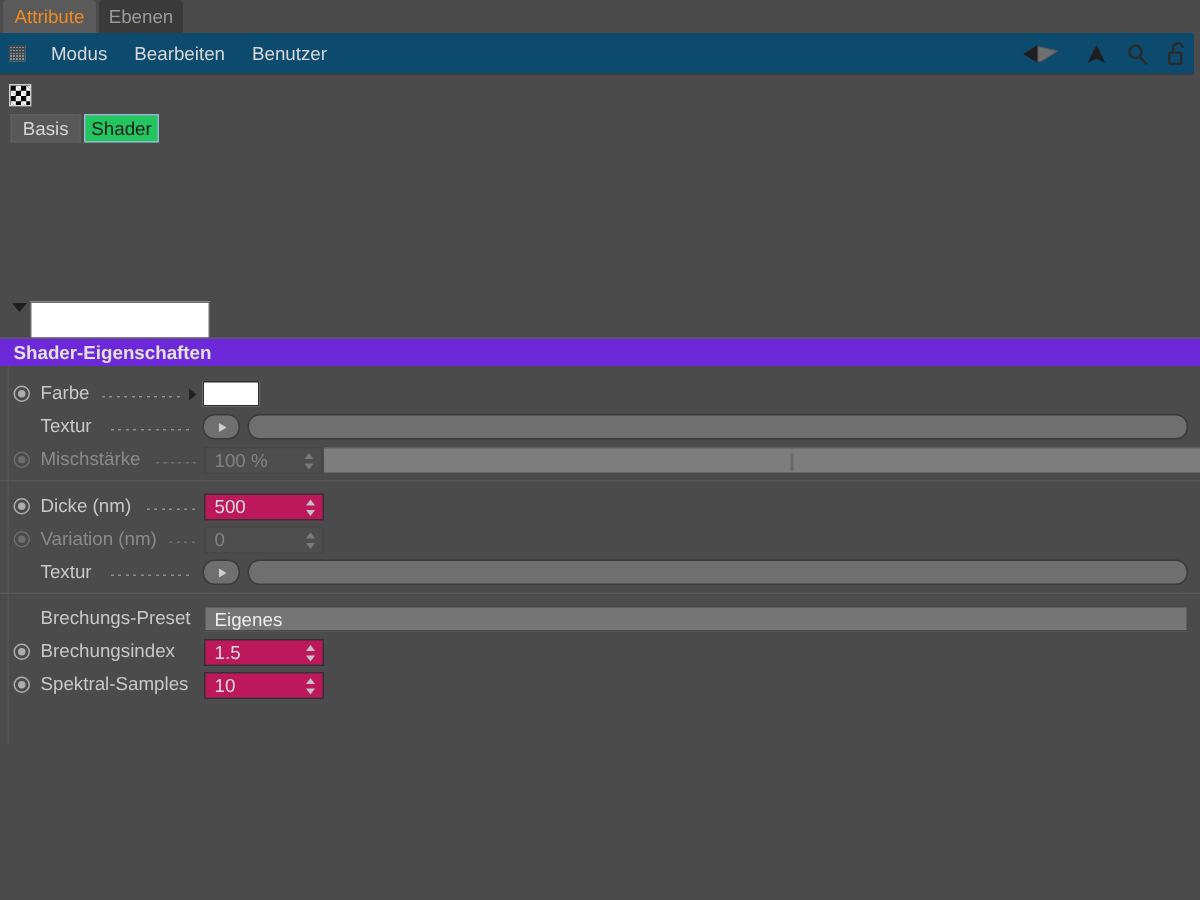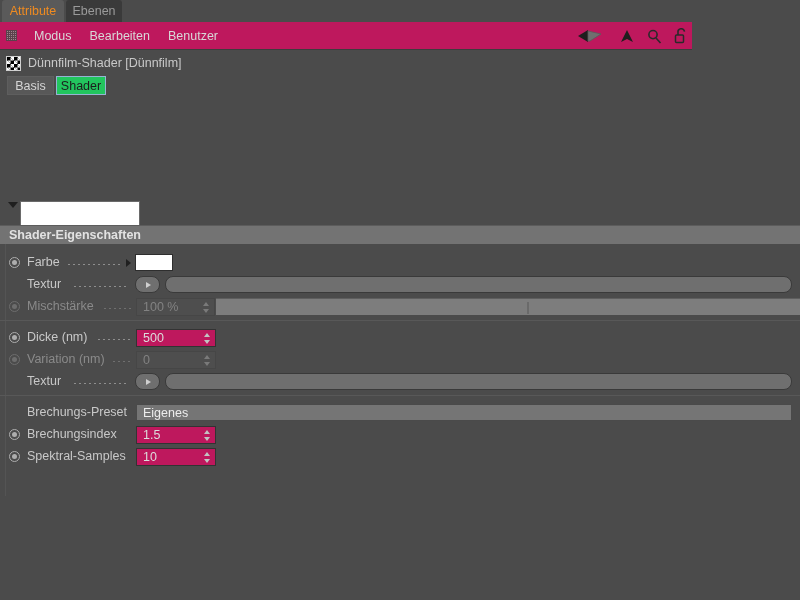--- a/index.html
+++ b/index.html
@@ -27,22 +27,22 @@
   }
   .tab.active{
     background:#5a5a5a;color:#ef8b21;left:2px;width:62px;
   }
   .tab.inactive{
     background:#3a3a3a;color:#9a9a9a;left:66px;width:56px;
   }
 
   
   .menubar{
-    position:absolute;left:0;top:22px;width:692px;height:28px;
-    background:#be185d;
+    position:absolute;left:0;top:22px;width:796px;height:28px;
+    background:#0c4a6e;
     border-bottom:1px solid #3d3d3d;
     box-sizing:border-box;
     display:flex;align-items:center;
   }
   .grip{
     width:11px;height:11px;margin-left:6px;margin-right:8px;
     background-image:
       repeating-linear-gradient(0deg, #4a4a4a 0 1px, transparent 1px 2px),
       repeating-linear-gradient(90deg, #4a4a4a 0 1px, transparent 1px 2px);
     background-color:#9a9a9a;
@@ -102,21 +102,21 @@
     border-top:6px solid #1f1f1f;
   }
   .preview{
     position:absolute;left:20px;top:103px;width:120px;height:120px;
     background:#ffffff;border:1px solid #6a6a6a;box-sizing:border-box;
   }
 
   
   .sectionhdr{
     position:absolute;left:0;top:225px;width:800px;height:19px;
-    background:#737373;
+    background:#6d28d9;
     display:flex;align-items:center;
     border-top:1px solid #5c5c5c;
     box-sizing:border-box;
   }
   .sectionhdr span{
     margin-left:9px;color:#e2e2e2;font-weight:bold;font-size:12.5px;
   }
 
   
   .props{
@@ -262,21 +262,20 @@
         <svg width="14" height="16" viewBox="0 0 14 16">
           <path d="M4 7 V4.5 A3 3 0 0 1 10.5 3.6" fill="none" stroke="#2a2a2a" stroke-width="1.6"></path>
           <rect x="1.5" y="7" width="8" height="7.5" rx="1" fill="none" stroke="#2a2a2a" stroke-width="1.5"></rect>
         </svg>
       </span>
     </div>
   </div>
 
   <div class="titlerow">
     <div class="checker"></div>
-    <div class="titletext">Dünnfilm-Shader [Dünnfilm]</div>
   </div>
 
   <div class="subtabs">
     <div class="subtab off">
       <span>Basis</span>
     </div>
     <div class="subtab on">
       <span>Shader</span>
     </div>
   </div>

